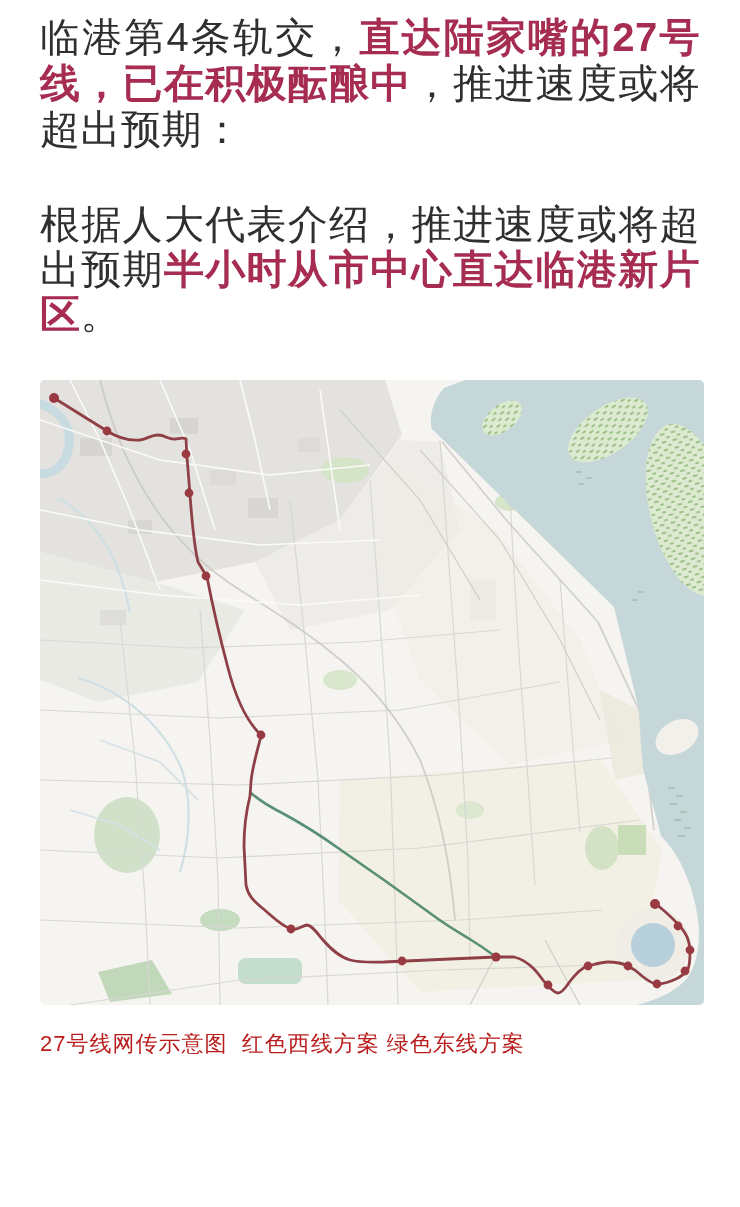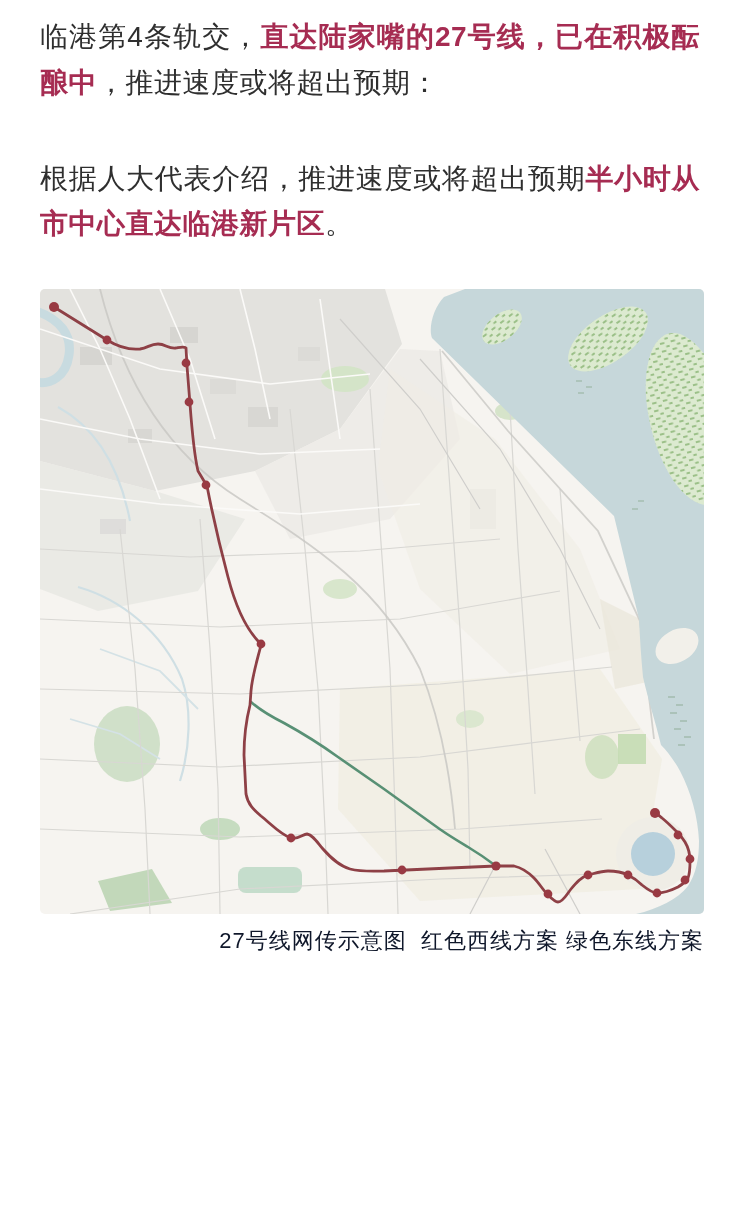--- a/index.html
+++ b/index.html
@@ -5,21 +5,21 @@
   html,body{margin:0;padding:0;background:#ffffff;}
   body{
     width:740px;
     font-family:"Liberation Sans","DejaVu Sans",sans-serif;
     color:#2f2f2f;
     -webkit-font-smoothing:antialiased;
   }
   .content{padding:14px 40px 10px 40px;}
   p{margin:0;}
   .para{
-    font-size:28px;
+    font-size:40px;
     line-height:46px;
     letter-spacing:0.5px;
     color:#2f2f2f;
     text-align:justify;
   }
   .hl-red{color:#a62c52;font-weight:700;}
   .para-blue{
     margin-top:52px;
     font-size:30px;
     line-height:48px;
@@ -30,25 +30,25 @@
   .source-note{
     color:#3d4660;
     font-weight:400;
     font-size:27px;
   }
   .para-rep{margin-top:50px;line-height:45px;}
   figure{margin:0;}
   .map-figure{margin-top:43px;width:664px;}
   .map-figure svg{display:block;}
   .map-caption{
-    margin-top:14px;
+    margin-top:26px;
     font-size:22px;
     line-height:26px;
-    color:#0f172a;
-    text-align:right;
+    color:#b91c1c;
+    text-align:left;
     letter-spacing:1px;
     white-space:pre;
   }
 </style>
 </head>
 <body>
 
 <div class="content">
 
   <p class="para"><span>临港第4条轨交，</span><span class="hl-red">直达陆家嘴的27号线，已在积极酝酿中</span><span>，推进速度或将超出预期：</span></p>

